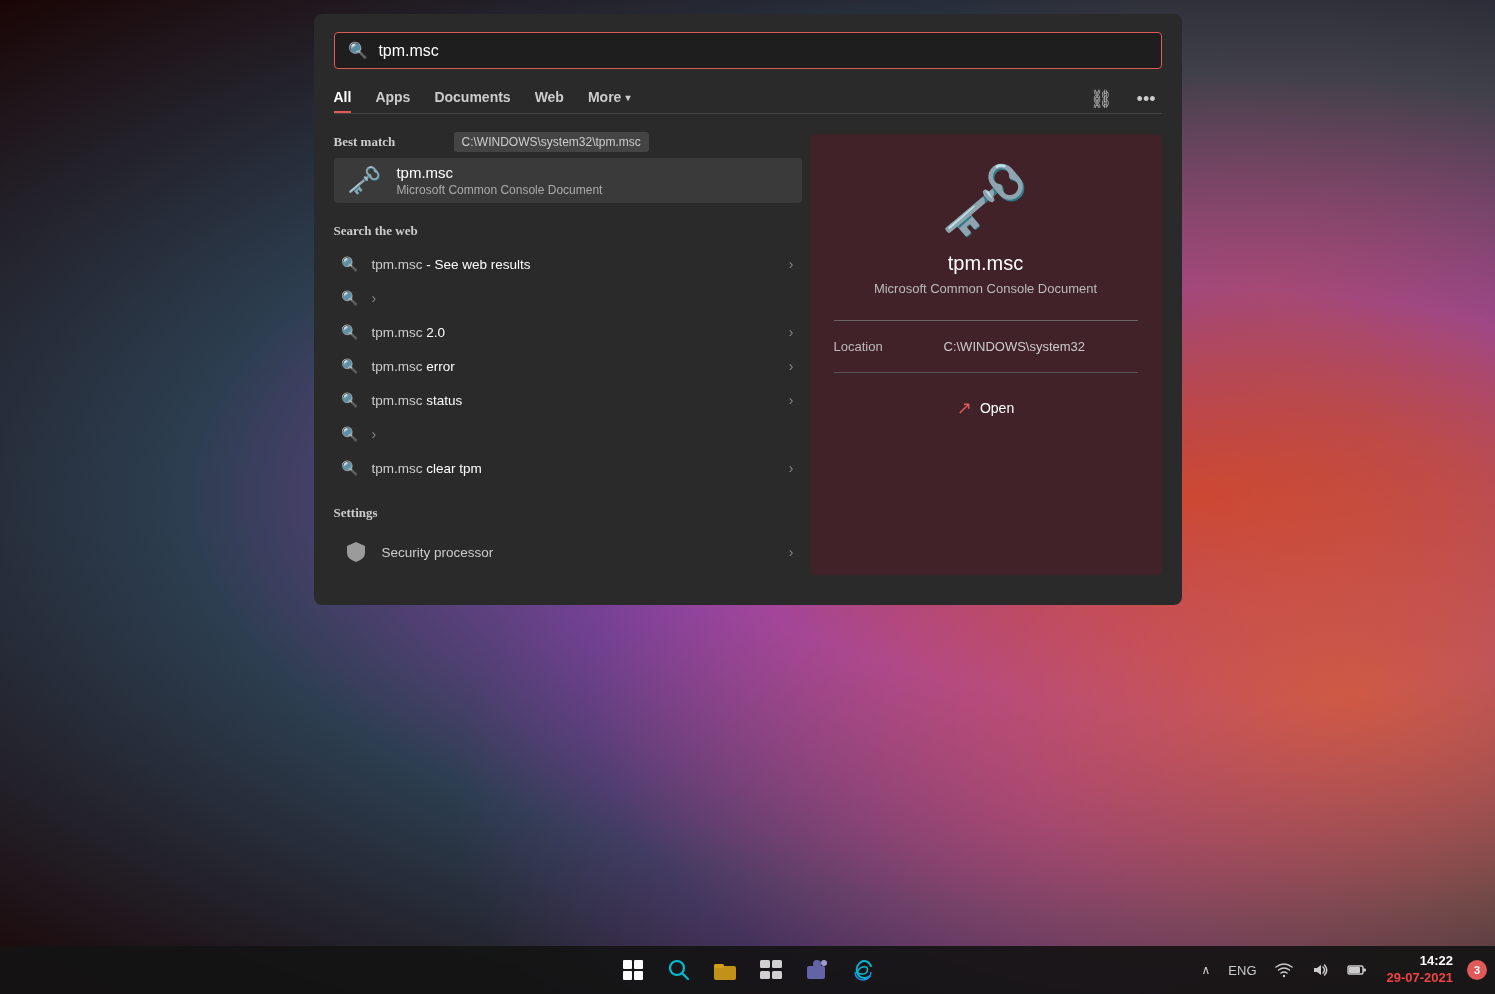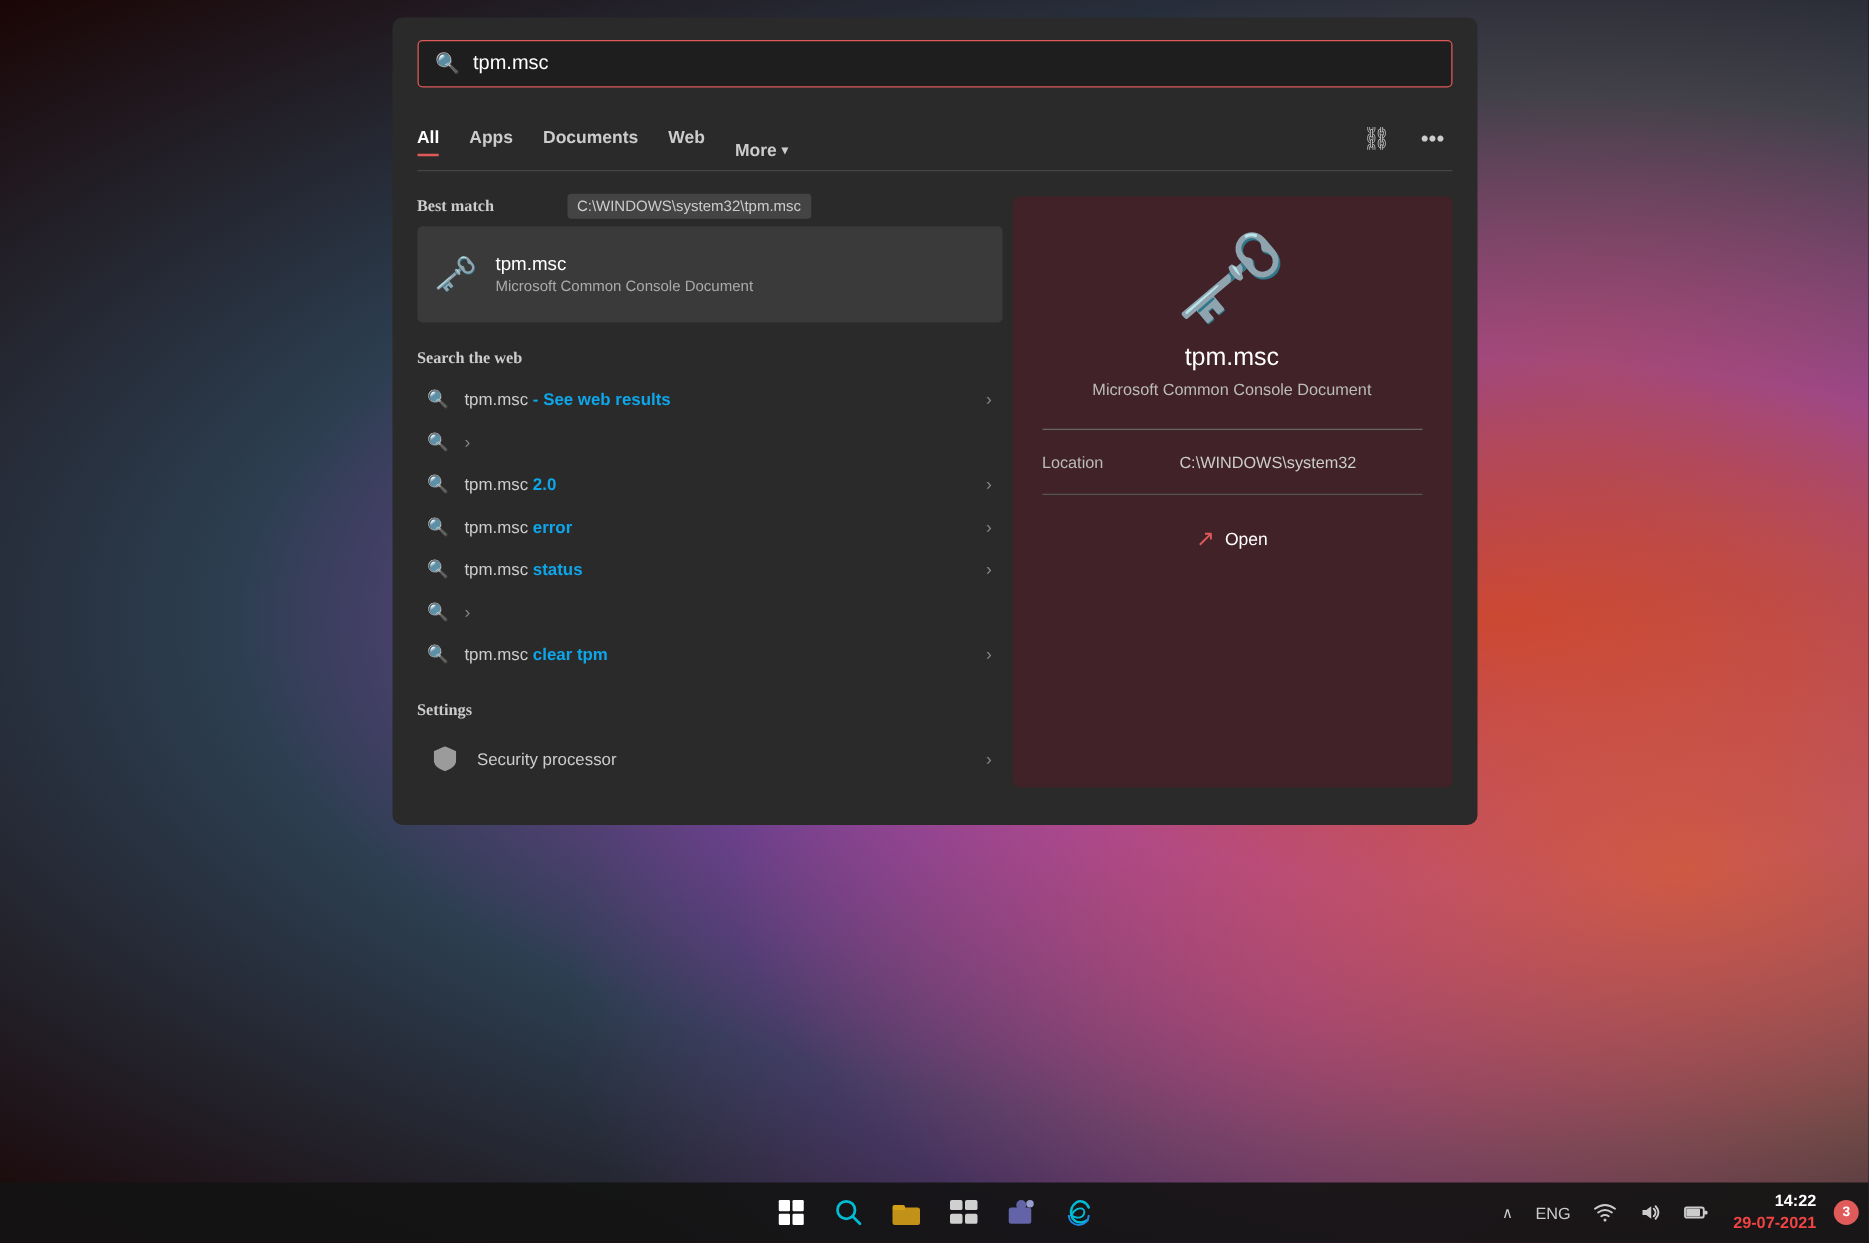--- a/index.html
+++ b/index.html
@@ -94,21 +94,20 @@
       bottom: 0;
       left: 0;
       right: 0;
       height: 2px;
       background: #e05a5a;
     }
     .filter-tabs .tab-more {
       display: flex;
       align-items: center;
       gap: 4px;
-      margin-top: 22px;
     }
     .filter-tabs-right {
       margin-left: auto;
       display: flex;
       align-items: center;
       gap: 12px;
     }
     .filter-tabs-right .icon-btn {
       background: none;
       border: none;
@@ -138,21 +137,21 @@
       margin-bottom: 8px;
       font-family: Liberation Serif, serif;
     }
 
     
     .best-match-item {
       display: flex;
       align-items: center;
       background: #3a3a3a;
       border-radius: 4px;
-      padding: 22px 14px;
+      padding: 6px 14px;
       margin-bottom: 20px;
       cursor: pointer;
       position: relative;
     }
     .best-match-item .item-icon {
       font-size: 28px;
       margin-right: 14px;
       line-height: 1;
     }
     .best-match-item .item-text .item-name {
@@ -191,21 +190,21 @@
       font-size: 14px;
       margin-right: 12px;
       width: 18px;
       text-align: center;
     }
     .web-item .wi-text {
       color: #ccc;
       font-size: 13.5px;
       flex: 1;
     }
-    .web-item .wi-text b { color: #0ea5e9; font-weight: 700; }
+    .web-item .wi-text b { color: #ffffff; font-weight: 400; }
     .web-item .wi-arrow {
       color: #888;
       font-size: 14px;
     }
 
     
     .settings-section { }
     .settings-item {
       display: flex;
       align-items: center;

